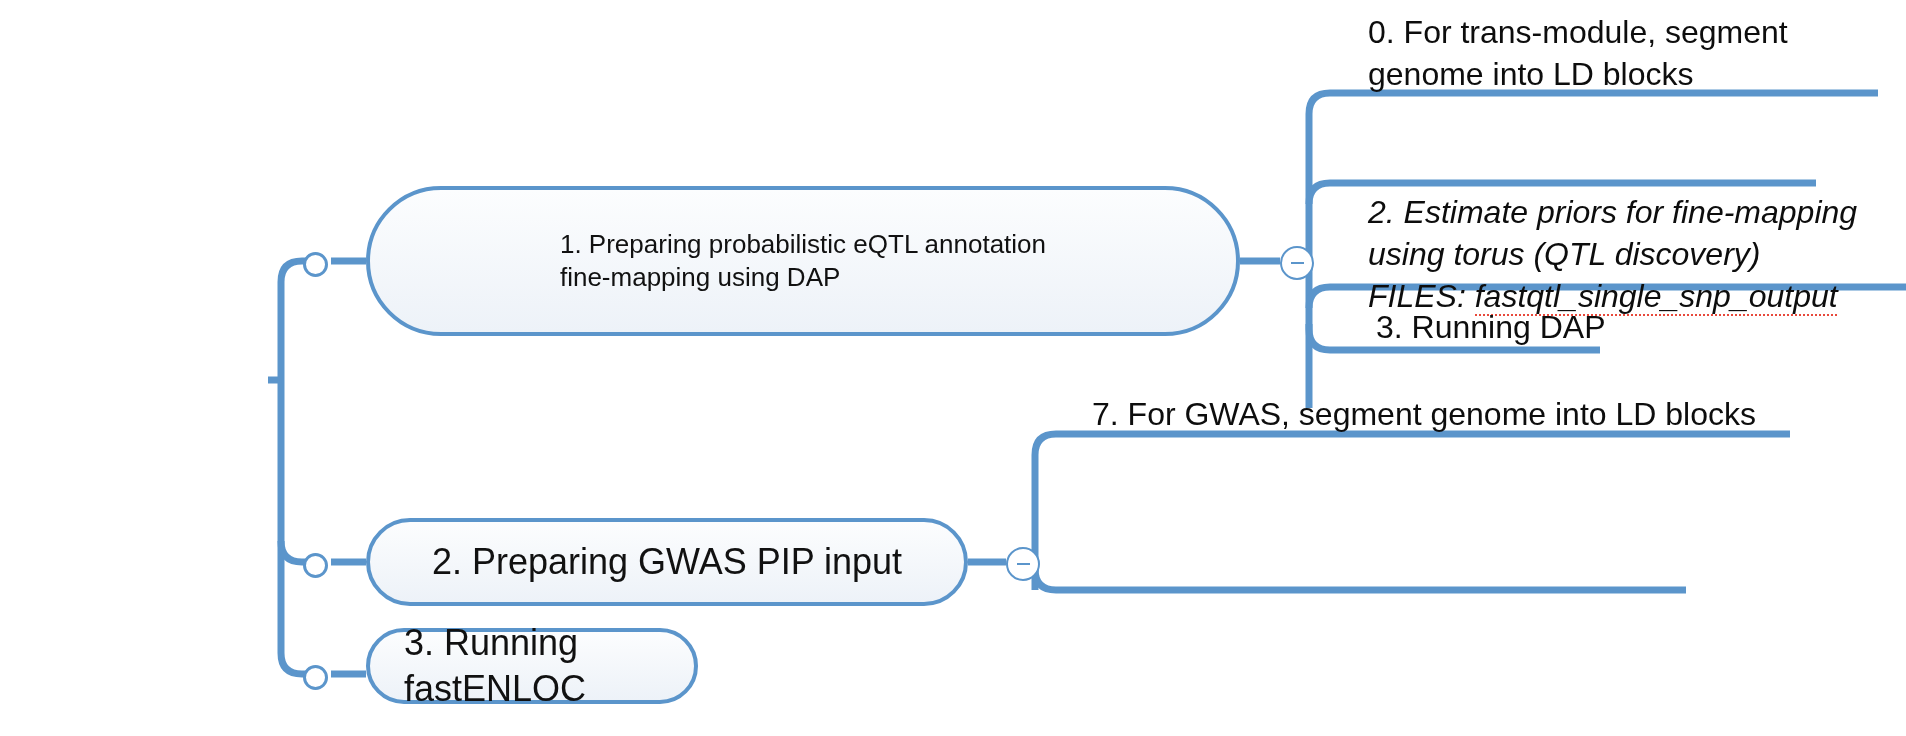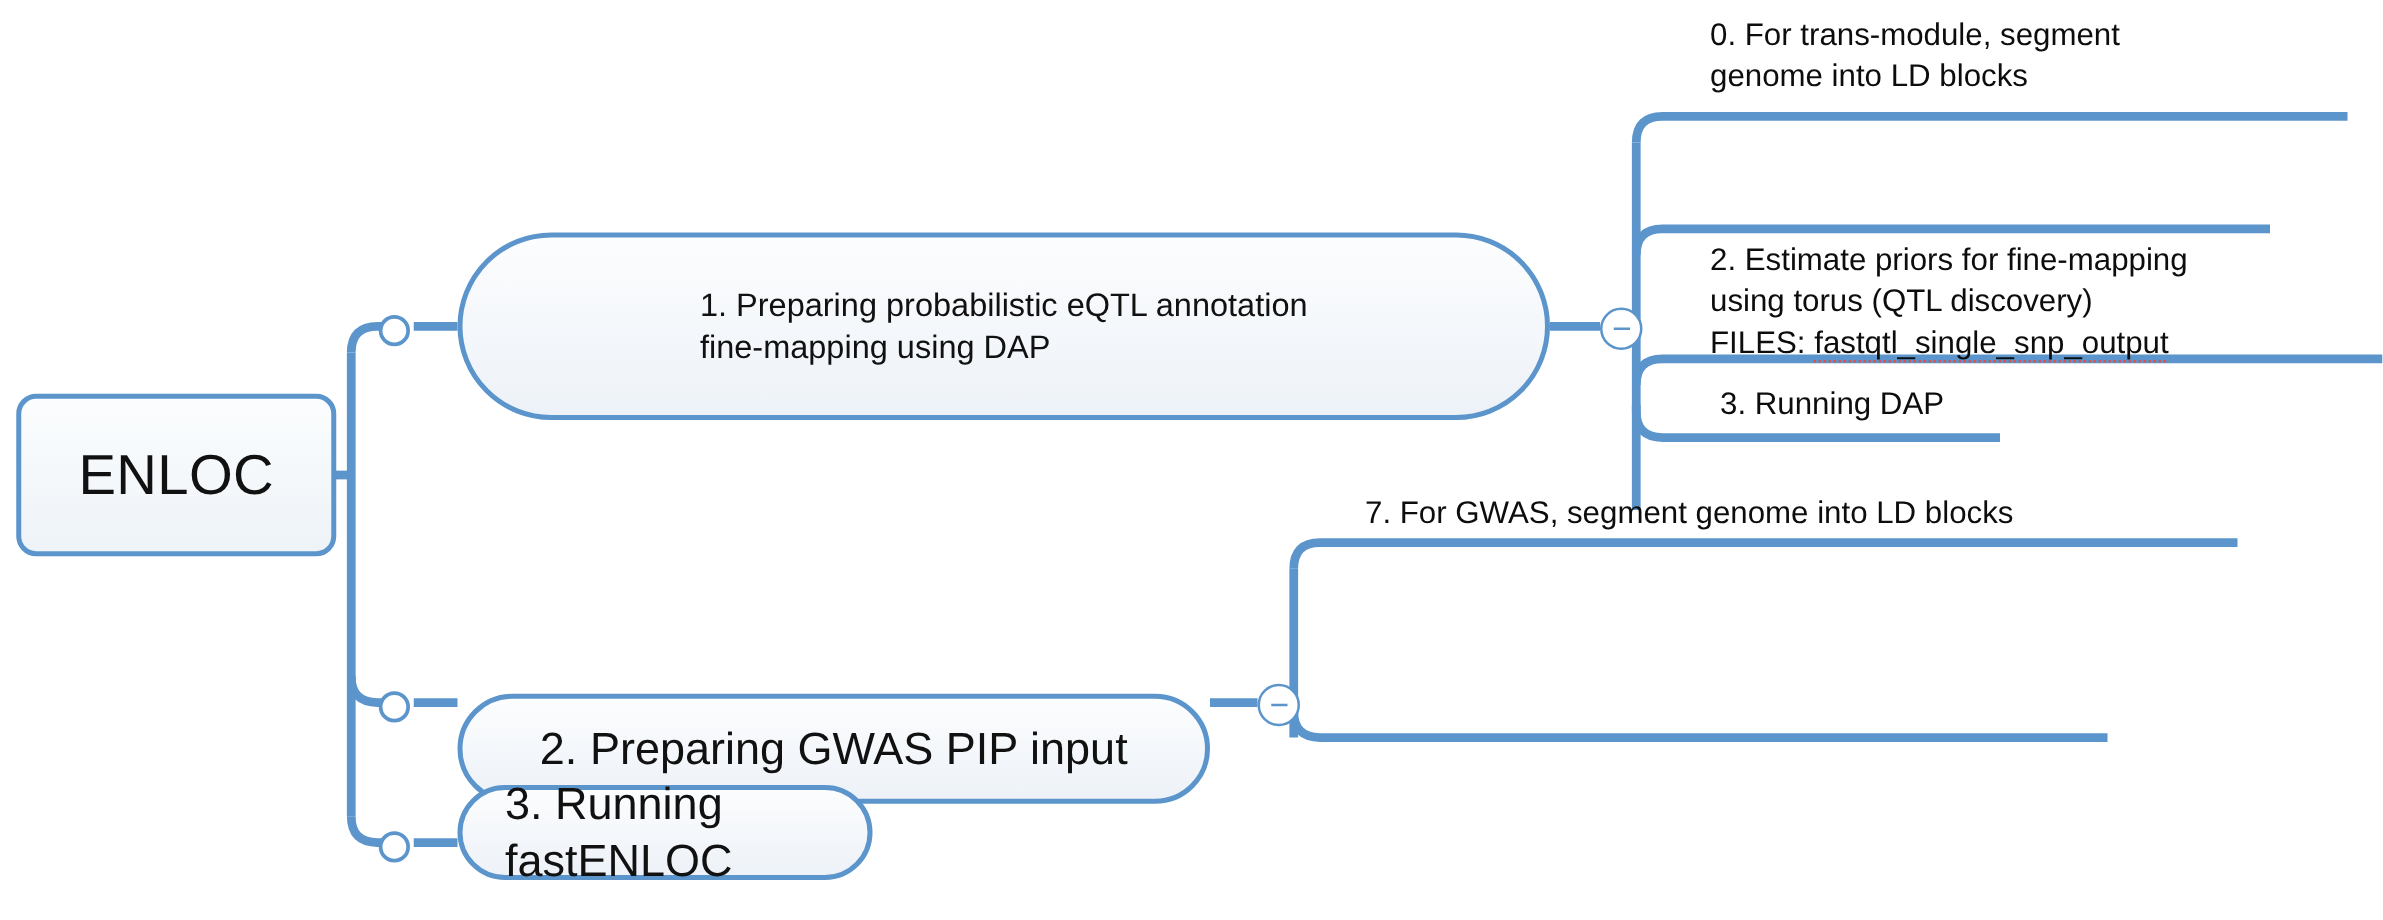--- a/index.html
+++ b/index.html
@@ -72,21 +72,21 @@
   .node-branch.single-line .node-text {
     font-size: 36px;
   }
 
   
   .node-leaf {
     position: absolute;
     box-sizing: border-box;
   }
   .node-leaf .leaf-text {
-    font-size: 25px;
+    font-size: 32px;
     line-height: 1.31;
     color: #0d0d0d;
     white-space: pre-line;
     display: block;
     padding: 0 0 2px 0;
   }
 
   
   .squiggle {
     background-image: repeating-linear-gradient(
@@ -165,54 +165,51 @@
 
     <path d="M 968 562 L 1006 562" stroke="#5b95cb" stroke-width="7" fill="none"></path>
 
     <path d="M 1035 455 L 1035 590" stroke="#5b95cb" stroke-width="7" fill="none"></path>
 
     <path d="M 1035 455 Q 1035 434 1056 434 L 1790 434" stroke="#5b95cb" stroke-width="7" fill="none"></path>
 
     <path d="M 1035 569 Q 1035 590 1056 590 L 1686 590" stroke="#5b95cb" stroke-width="7" fill="none"></path>
   </svg>
 
-  <div class="node-root" style="left:13px; top:315px; width:256px; height:130px;">
-    <span class="node-text">ENLOC</span>
-  </div>
 
   <div class="trunk-joint" style="left:303px; top:252px;"></div>
   <div class="trunk-joint" style="left:303px; top:553px;"></div>
   <div class="trunk-joint" style="left:303px; top:665px;"></div>
 
   <div class="node-branch" style="left:366px; top:186px; width:874px; height:150px;">
     <span class="node-text">1. Preparing probabilistic eQTL annotation
 fine-mapping using DAP</span>
   </div>
 
   <div class="collapse-toggle" style="left:1280px; top:246px;">
     <span class="minus"></span>
   </div>
 
   <div class="node-leaf" style="left:1368px; top:12px; width:510px;">
     <span class="leaf-text">0. For trans-module, segment
 genome into LD blocks</span>
   </div>
 
 
-  <div class="node-leaf" style="left:1368px; top:192px; width:538px;">
+  <div class="node-leaf" style="left:1368px; top:192px; width:538px;font-style:italic;">
     <span class="leaf-text">2. Estimate priors for fine-mapping
 using torus (QTL discovery)
 FILES: <span class="squiggle">fastqtl_single_snp_output</span></span>
   </div>
 
   <div class="node-leaf" style="left:1376px; top:307px; width:232px;">
     <span class="leaf-text">3. Running DAP</span>
   </div>
 
-  <div class="node-branch single-line" style="left:366px; top:518px; width:602px; height:88px;margin-top:37px;">
+  <div class="node-branch single-line" style="left:366px; top:518px; width:602px; height:88px;">
     <span class="node-text">2. Preparing GWAS PIP input</span>
   </div>
 
   <div class="collapse-toggle" style="left:1006px; top:547px;">
     <span class="minus"></span>
   </div>
 
   <div class="node-leaf" style="left:1092px; top:394px; width:698px;">
     <span class="leaf-text">7. For GWAS, segment genome into LD blocks</span>
   </div>

